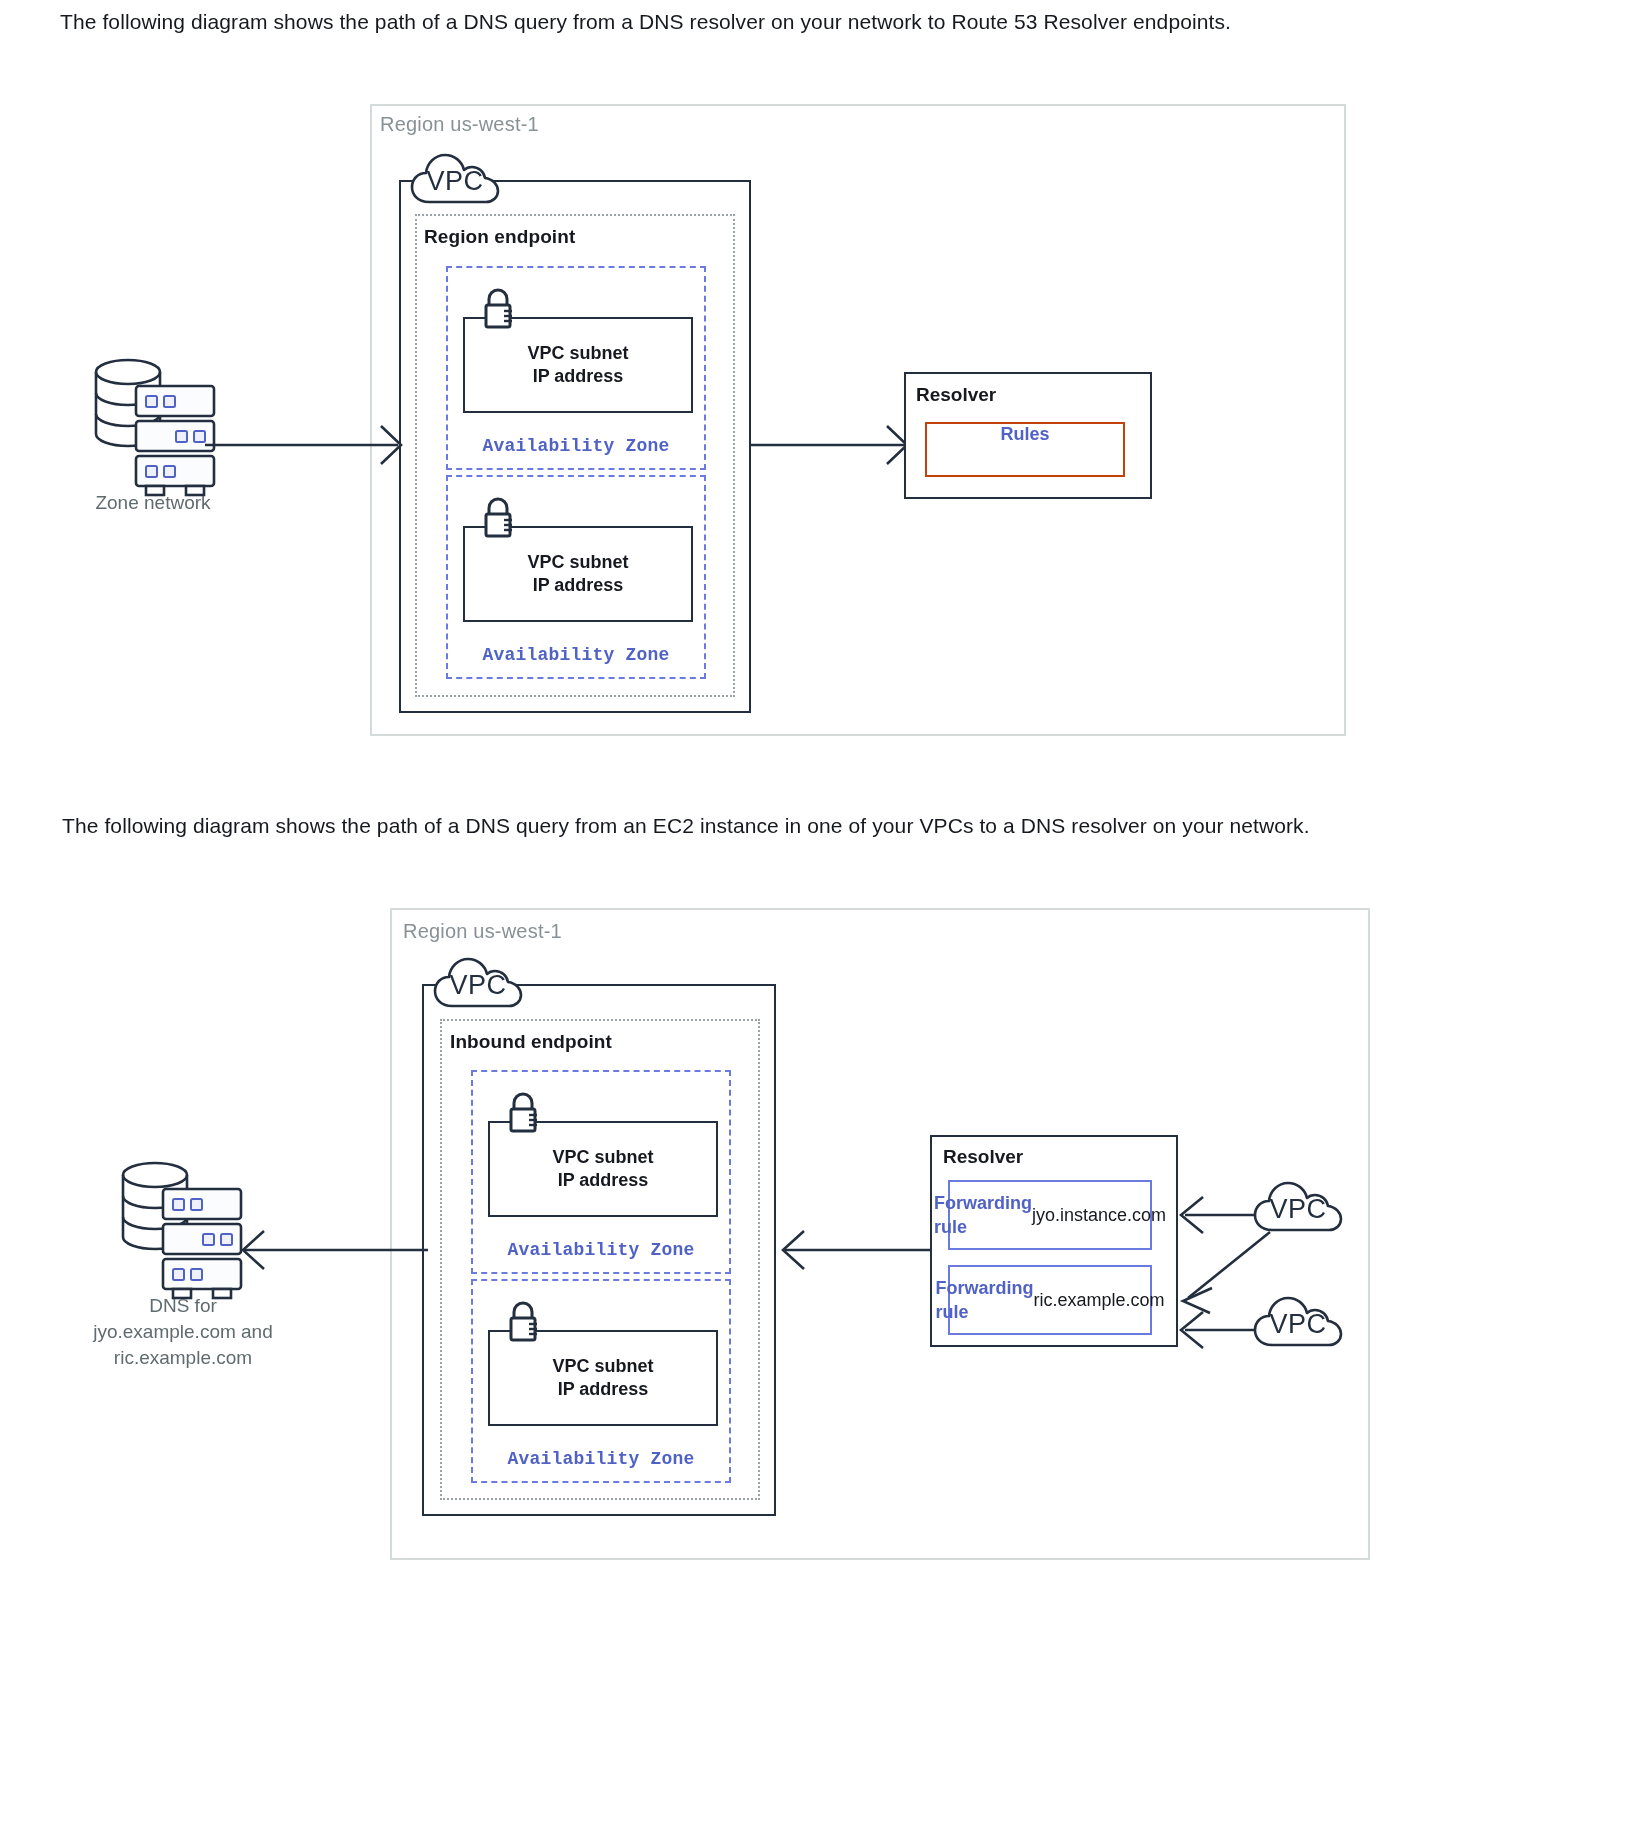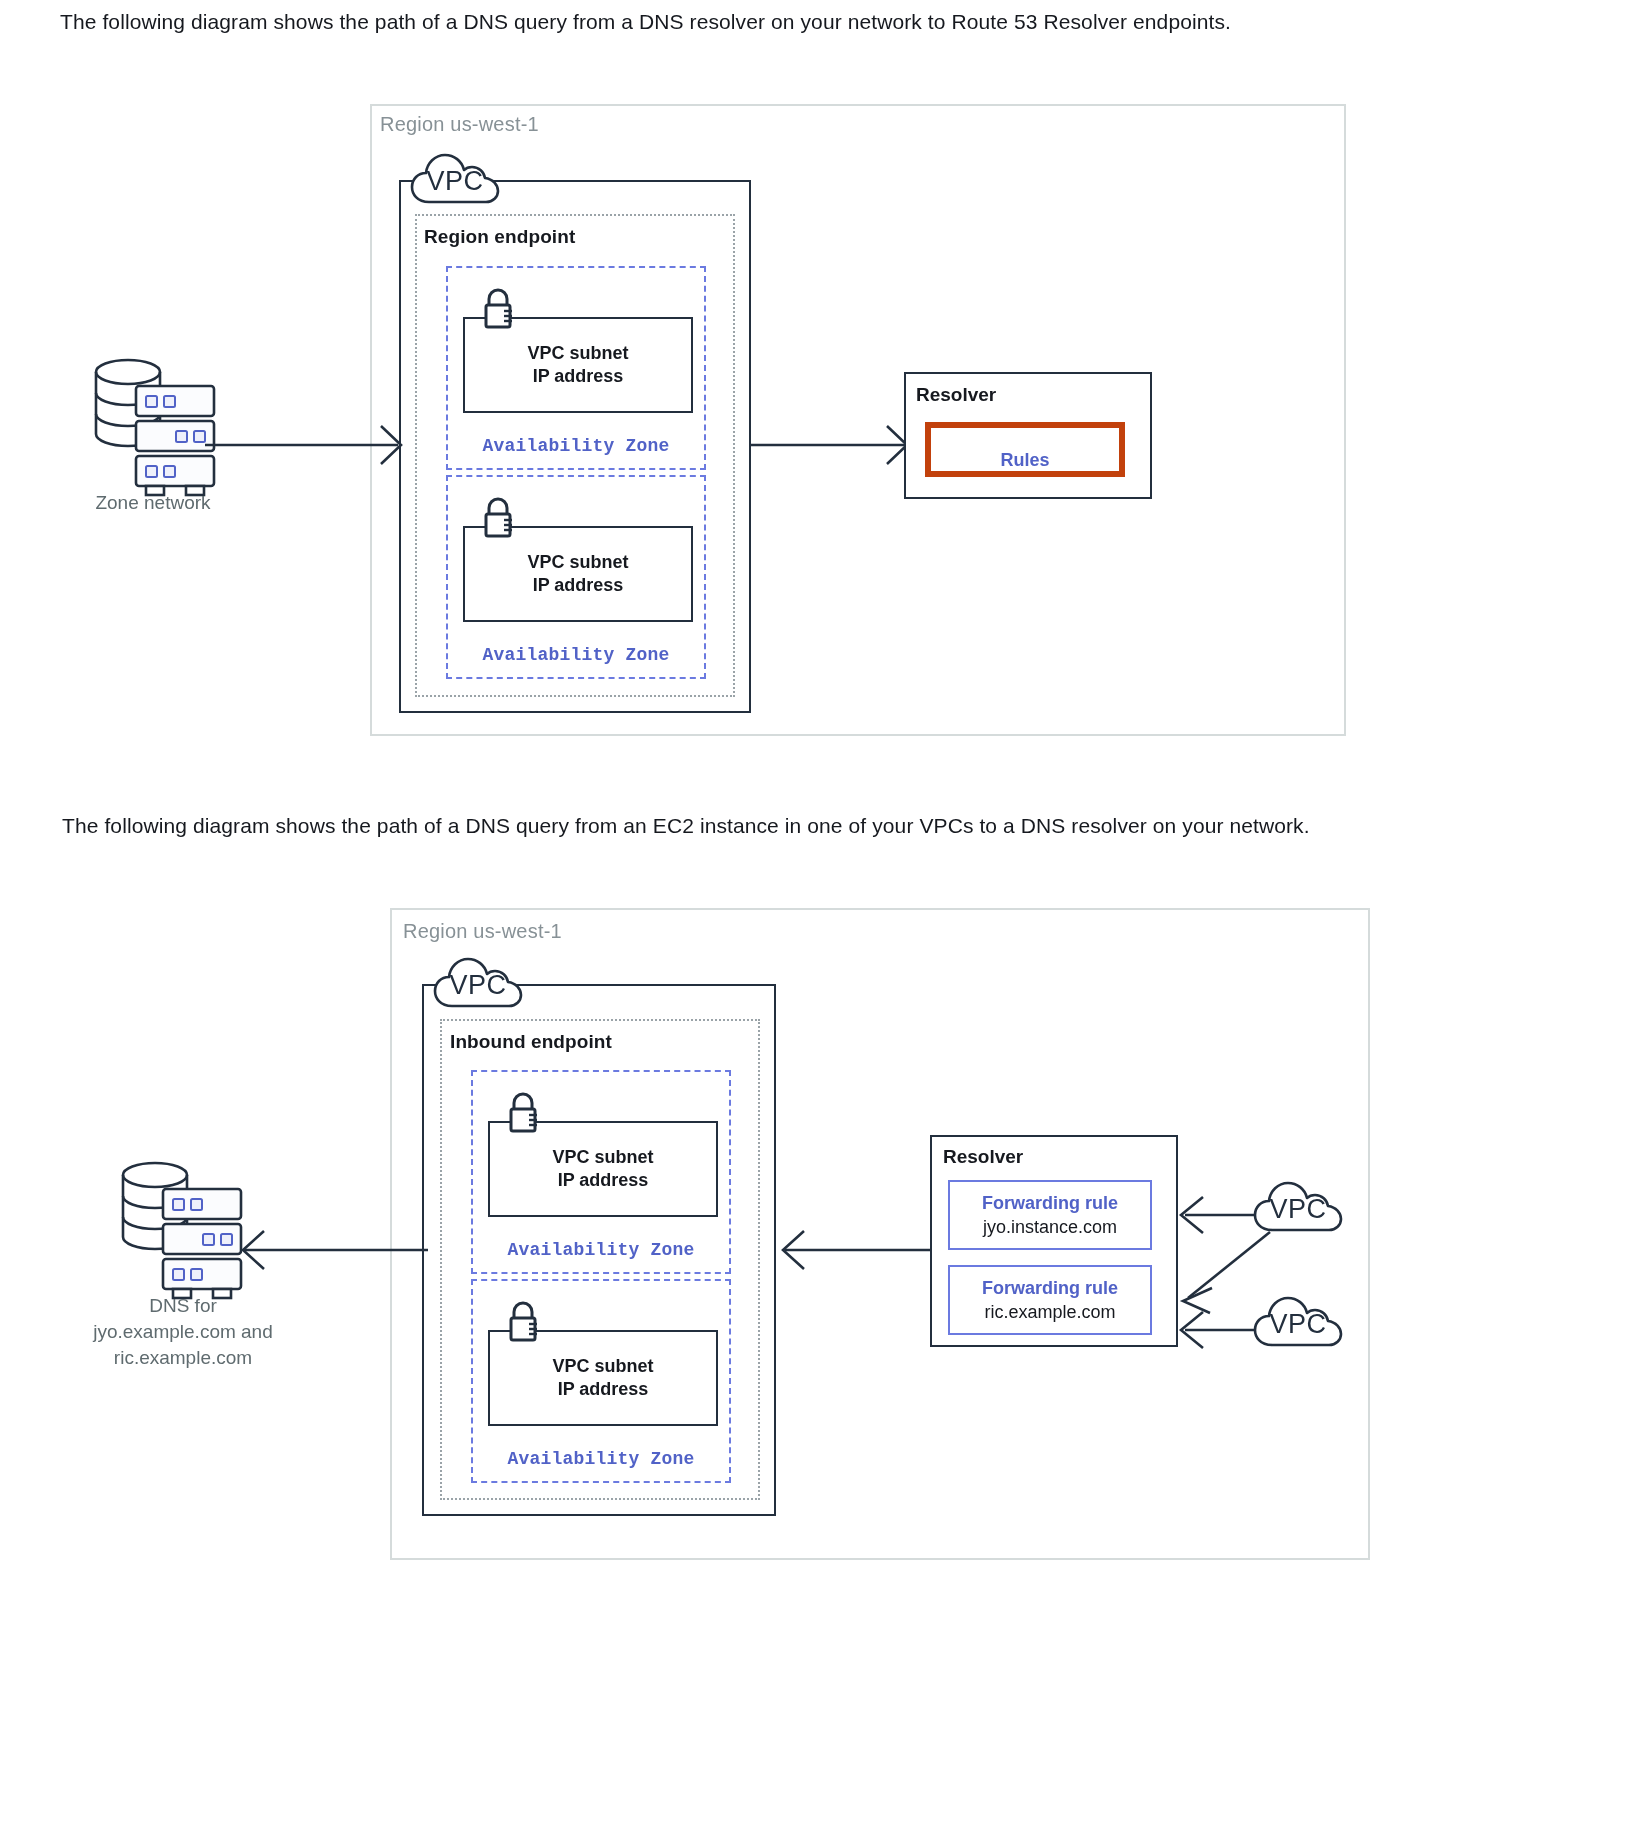--- a/index.html
+++ b/index.html
@@ -68,27 +68,27 @@
   }
 
   
   .resolver{
     border:2.5px solid #232f3e; box-sizing:border-box; background:#fff;
   }
   .resolver-label{
     font-size:19px; font-weight:bold; color:#16191f;
   }
   .rules-box{
-    border:6px solid #c2410c; box-sizing:border-box;
-    display:flex; align-items:flex-end; justify-content:center;
+    border:2px solid #c2410c; box-sizing:border-box;
+    display:flex; align-items:flex-start; justify-content:center;
   }
   .rules-text{ font-size:18px; font-weight:bold; color:#5162c7; }
   .fwd-box{
     border:2px solid #6b7ae0; box-sizing:border-box;
-    display:flex; flex-direction:column; align-items:center; justify-content:center;
+    display:flex; align-items:center; justify-content:center;
   }
   .fwd-title{ font-size:18px; font-weight:bold; color:#5162c7; line-height:24px;}
   .fwd-sub{ font-size:18px; color:#16191f; line-height:24px;}
 
   
   .net-caption{
     font-size:19px; color:#5f6b6f; text-align:center; line-height:26px;
   }
 
   svg{overflow:visible;}

